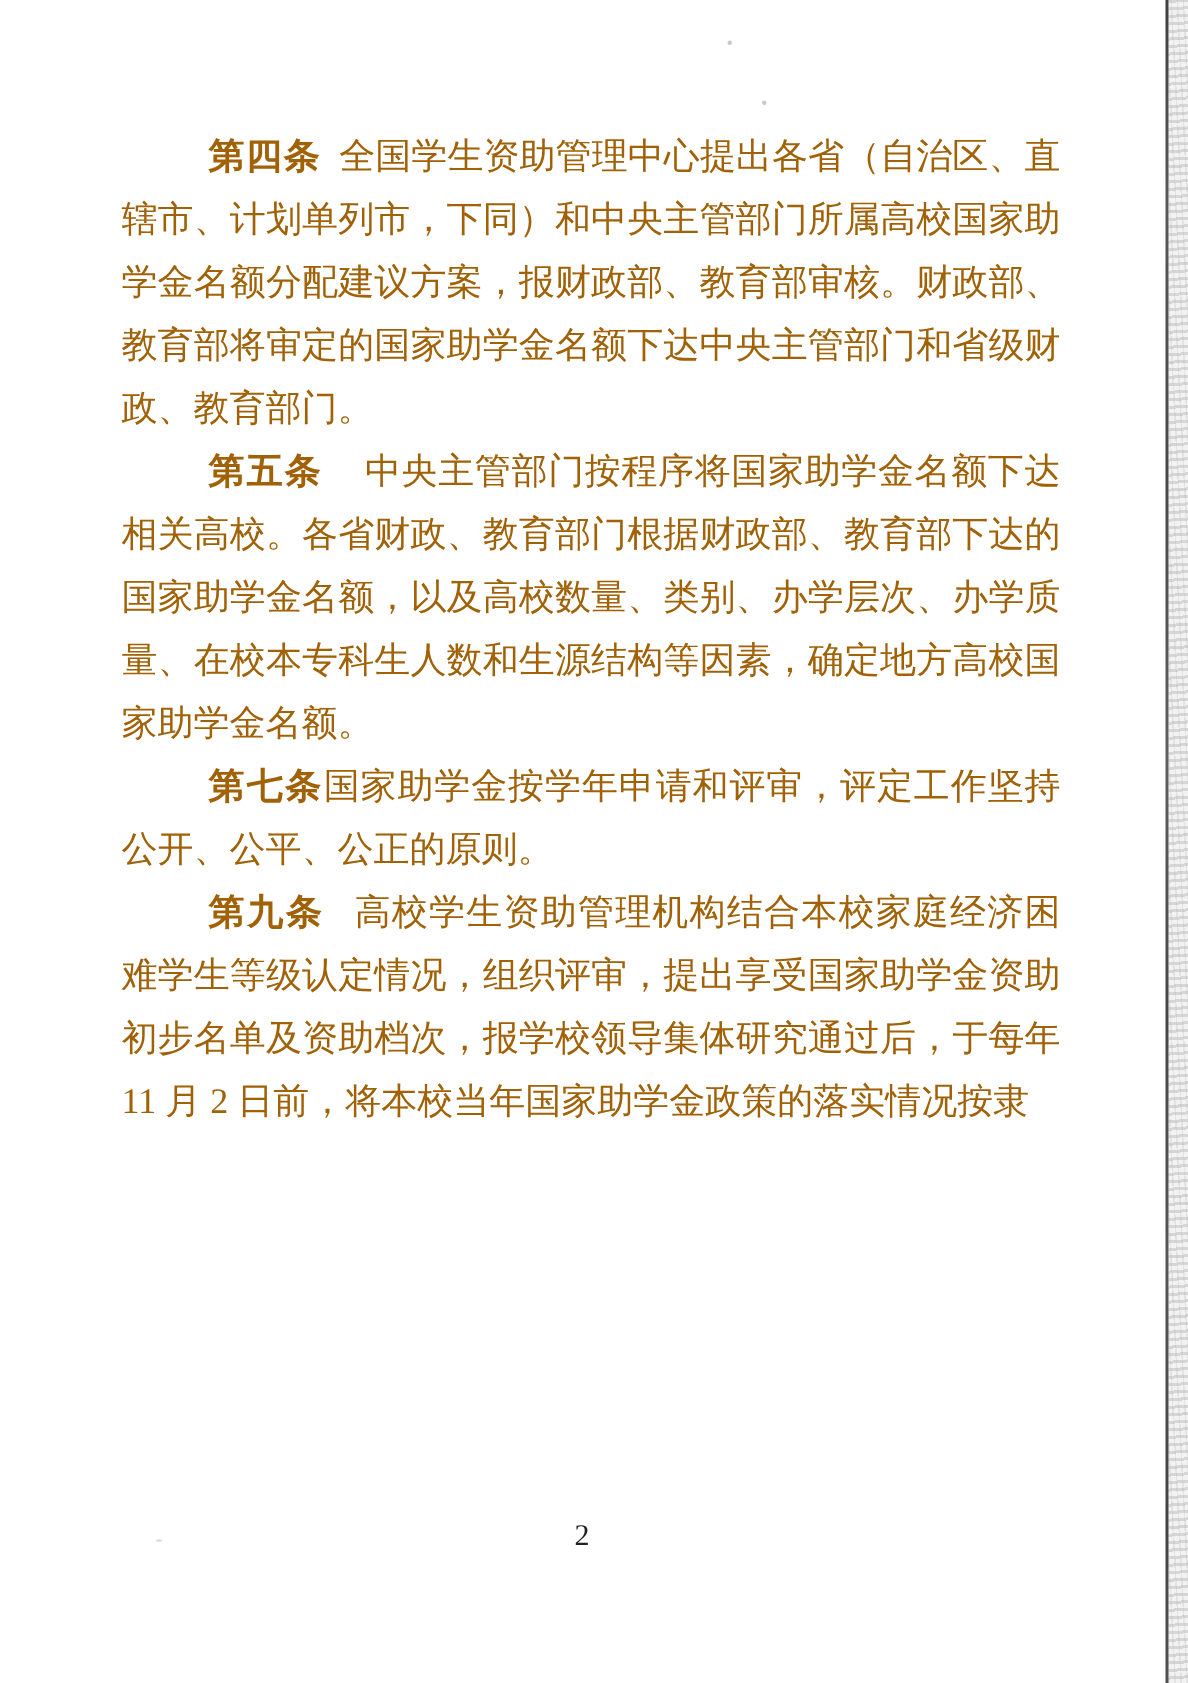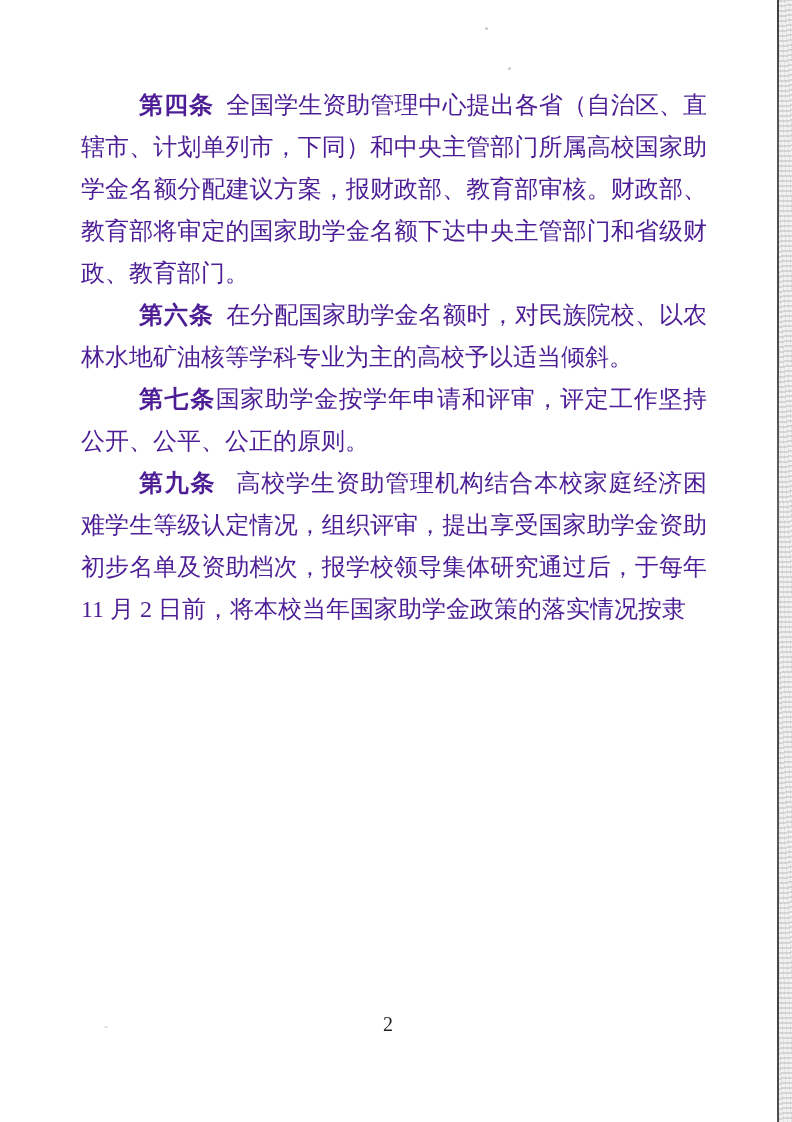--- a/index.html
+++ b/index.html
@@ -13,21 +13,21 @@
     position: relative;
     width: 792px; height: 1122px;
     background: #ffffff;
   }
   .content {
     position: absolute;
     left: 81px; top: 84px;
     width: 626px;
     font-size: 24px;
     line-height: 42px;
-    color: #4c1d95;
+    color: #a16207;
     text-align: justify;
   }
   .article {
     text-indent: 58px;
     margin: 0;
   }
   .article-label {
     font-weight: 700;
     letter-spacing: 1px;
   }
@@ -73,24 +73,24 @@
 <body>
 
 <div class="page">
 
   <div class="content">
 
     <p class="article">
       <span class="article-label g12">第四条</span><span>全国学生资助管理中心提出各省（自治区、直辖市、计划单列市，下同）和中央主管部门所属高校国家助学金名额分配建议方案，报财政部、教育部审核。财政部、教育部将审定的国家助学金名额下达中央主管部门和省级财政、教育部门。</span>
     </p>
 
+    <p class="article">
+      <span class="article-label g28">第五条</span><span>中央主管部门按程序将国家助学金名额下达相关高校。各省财政、教育部门根据财政部、教育部下达的国家助学金名额，以及高校数量、类别、办学层次、办学质量、在校本专科生人数和生源结构等因素，确定地方高校国家助学金名额。</span>
+    </p>
 
-    <p class="article">
-      <span class="article-label g12">第六条</span><span>在分配国家助学金名额时，对民族院校、以农林水地矿油核等学科专业为主的高校予以适当倾斜。</span>
-    </p>
 
     <p class="article">
       <span class="article-label g14">第七条</span><span>国家助学金按学年申请和评审，评定工作坚持公开、公平、公正的原则。</span>
     </p>
 
 
     <p class="article">
       <span class="article-label g30">第九条</span><span>高校学生资助管理机构结合本校家庭经济困难学生等级认定情况，组织评审，提出享受国家助学金资助初步名单及资助档次，报学校领导集体研究通过后，于每年 11 月 2 日前，将本校当年国家助学金政策的落实情况按隶</span>
     </p>
 

